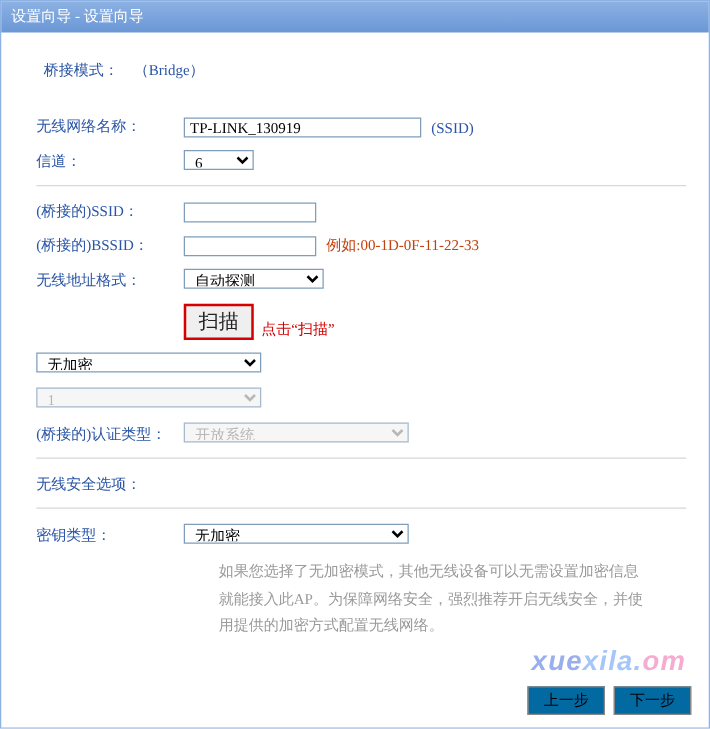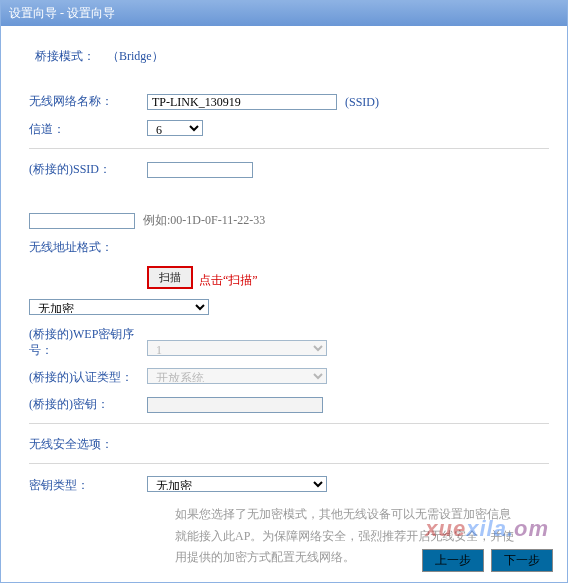--- a/index.html
+++ b/index.html
@@ -51,34 +51,33 @@
   }
   .field input[disabled], .field select[disabled] {
     background: #f3f3f3;
     color: #9a9a9a;
   }
   .after {
     margin-left: 8px;
     color: #2a55a5;
   }
   .hint-example {
-    color: #737373;
-    margin-top: 24px;
+    color: #c2410c;
   }
   .hr {
     border: none;
     border-top: 1px solid #d8d8d8;
     margin: 8px 0 12px 0;
   }
   .scan-btn {
     border: 2px solid #d60000;
     background: #efefef;
     padding: 2px 10px;
     font-family: inherit;
-    font-size: 11px;
+    font-size: 16px;
     color: #222;
     cursor: pointer;
   }
   .scan-hint {
     color: #d60000;
     margin-left: 6px;
   }
   .help-text {
     color: #9a9a9a;
     width: 340px;
@@ -105,23 +104,23 @@
     right: 18px;
     bottom: 40px;
     font-family: Arial, sans-serif;
     font-size: 22px;
     font-style: italic;
     font-weight: bold;
     letter-spacing: 1px;
     opacity: 0.45;
     pointer-events: none;
   }
-  .watermark .w1 { color: #b91c1c; margin-left: 28px; }
+  .watermark .w1 { color: #1d4ed8; margin-left: 28px; }
   .watermark .w2 { color: #3b82f6; }
-  .watermark .w3 { color: #701a75; text-align: center; }
+  .watermark .w3 { color: #ec4899; text-align: center; }
 </style>
 </head>
 <body>
 
 <div class="window">
   <div class="titlebar">
     <span>设置向导 - 设置向导</span>
   </div>
 
   <div class="content">
@@ -152,68 +151,67 @@
     <hr class="hr">
 
     <div class="row">
       <div class="label">(桥接的)SSID：</div>
       <div class="field">
         <input type="text" style="width: 106px;" value="">
       </div>
     </div>
 
     <div class="row">
+      <div class="label">(桥接的)BSSID：</div>
       <div class="field">
         <input type="text" style="width: 106px;" value="">
       </div>
       <div class="after hint-example">例如:00-1D-0F-11-22-33</div>
     </div>
 
     <div class="row">
       <div class="label">无线地址格式：</div>
+      <div class="field">
+        <select style="width:112px">
+          <option>自动探测</option>
+        </select>
+      </div>
     </div>
 
     <div class="row">
       <div class="label"></div>
       <button class="scan-btn">扫描</button>
       <span class="scan-hint">点击“扫描”</span>
     </div>
 
     <div class="row">
       <div class="field">
         <select style="width:180px">
           <option>无加密</option>
         </select>
       </div>
     </div>
 
     <div class="row">
-      <div class="label" style="line-height:1.3">(桥接的)WEP密钥序号：</div>
       <div class="field">
         <select style="width:180px" disabled="">
           <option>1</option>
         </select>
       </div>
     </div>
 
     <div class="row">
       <div class="label">(桥接的)认证类型：</div>
       <div class="field">
         <select style="width:180px" disabled="">
           <option>开放系统</option>
         </select>
       </div>
     </div>
 
-    <div class="row">
-      <div class="label">(桥接的)密钥：</div>
-      <div class="field">
-        <input type="text" style="width: 176px;" disabled="" value="">
-      </div>
-    </div>
 
     <hr class="hr">
 
     <div class="row">
       <div class="label" style="width:auto">无线安全选项：</div>
     </div>
 
     <hr class="hr">
 
     <div class="row">

